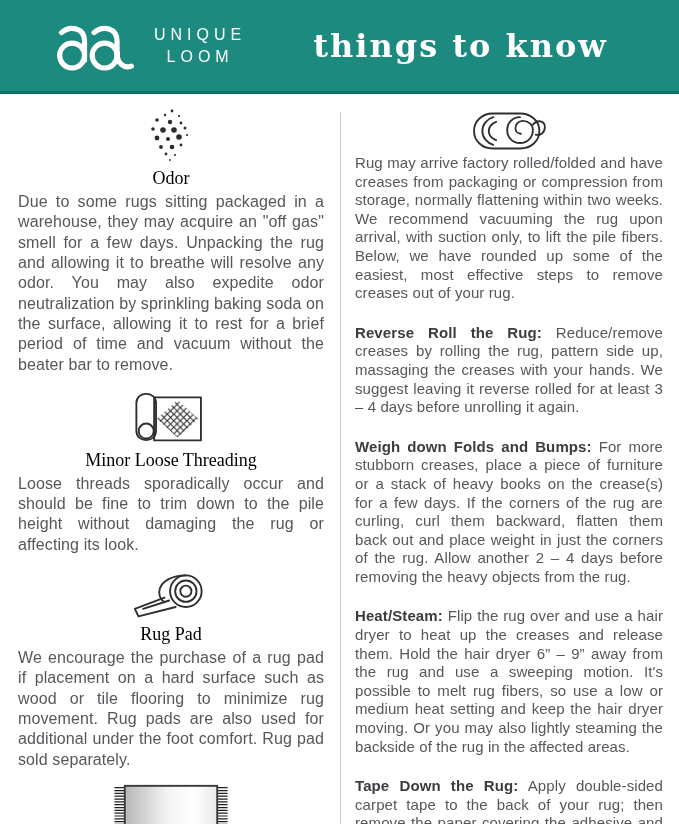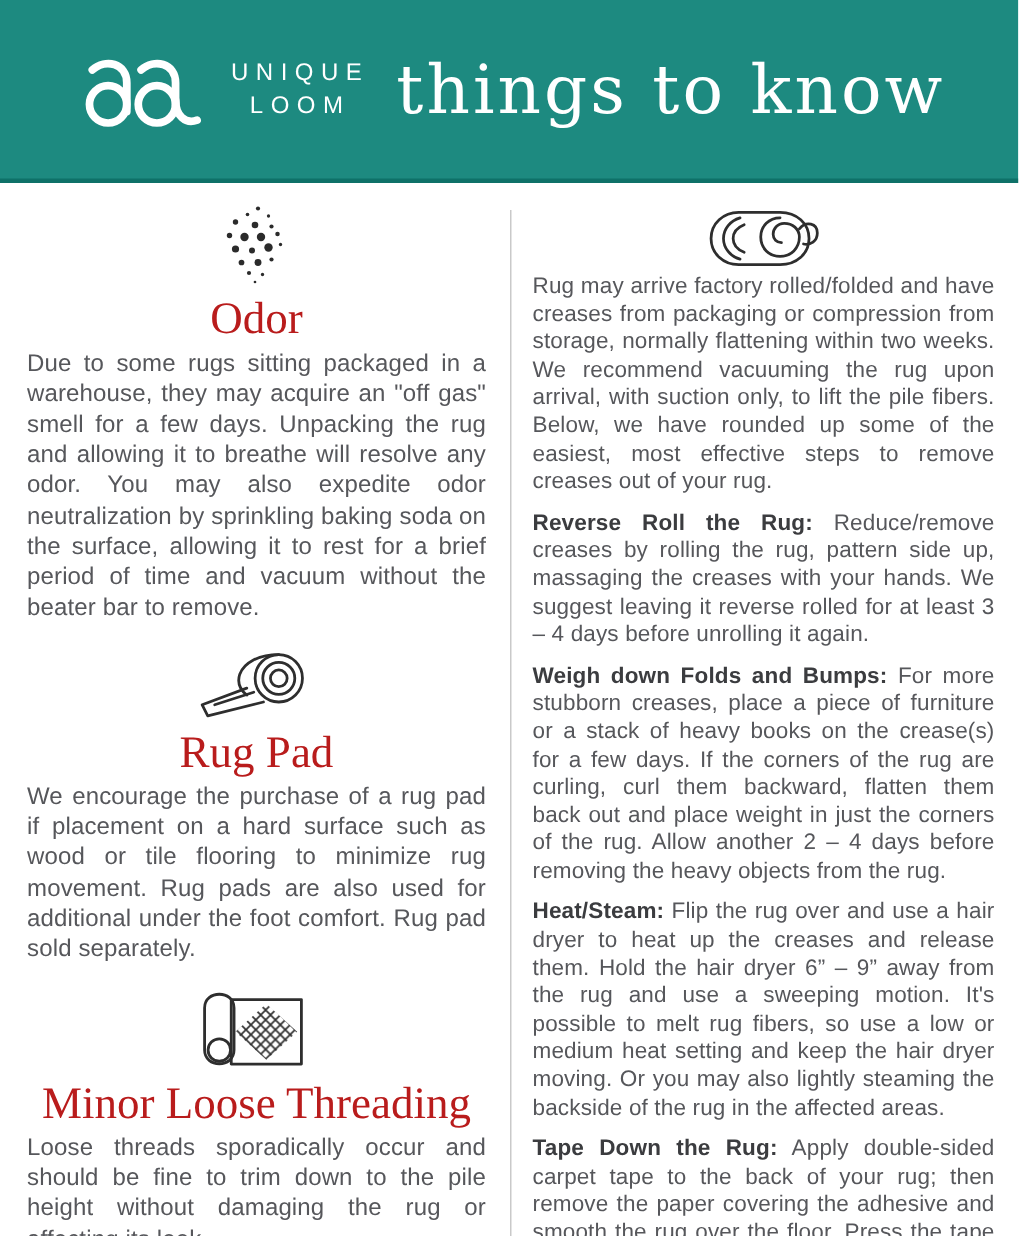--- a/index.html
+++ b/index.html
@@ -7,45 +7,45 @@
   .page {
     position: relative;
     width: 679px;
     height: 824px;
     background: #ffffff;
     overflow: hidden;
     font-family: "Liberation Sans", sans-serif;
   }
   
   .header {
-    height: 122px;
+    height: 94px;
     background: #1d8a80;
     border-bottom: 3px solid #0e7168;
     display: flex;
     align-items: center;
     padding: 0 22px 0 52px;
   }
   .brand { display: flex; align-items: center; gap: 14px; }
   .brand svg { display: block; }
   .brand-text {
     color: #ffffff;
     font-size: 16px;
     letter-spacing: 5px;
     line-height: 1.35;
     text-align: center;
     font-weight: 400;
   }
   .brand-text span { display: block; }
   .page-title {
     flex: 1;
-    text-align: left;
+    text-align: center;
     color: #ffffff;
     font-family: "DejaVu Serif", "Liberation Serif", serif;
-    font-size: 45px;
-    font-weight: 400;
+    font-size: 32px;
+    font-weight: 700;
     letter-spacing: 2px;
     padding-left: 18px;
     white-space: nowrap;
   }
   
   .columns {
     display: flex;
     align-items: stretch;
     padding: 14px 14px 0 18px;
   }
@@ -56,36 +56,36 @@
     background: #c9c9c9;
     margin: 4px 14px 10px 10px;
   }
   .col.right { flex: 1; padding-right: 2px; }
 
   .block { text-align: center; }
   .icon-wrap { display: flex; justify-content: center; align-items: flex-end; }
   h2 {
     font-family: "Liberation Serif", serif;
     font-weight: 400;
-    font-size: 30px;
-    color: #b91c1c;
+    font-size: 18px;
+    color: #000000;
     margin: 4px 0 3px 0;
   }
   .body-text {
     text-align: justify;
     color: #56575b;
     font-size: 16px;
     line-height: 1.27;
     letter-spacing: 0.1px;
   }
   .col.left .block { margin-bottom: 13px; }
   .col.left .icon-wrap { margin-bottom: 2px; }
 
   .col.right .body-text { font-size: 15px; line-height: 1.24; }
-  .tip { margin-top: 9px; }
+  .tip { margin-top: 21px; }
   .tip strong { color: #3b3c3f; font-weight: 700; }
   
   .ic { stroke: #2e2e2e; fill: none; stroke-width: 2; stroke-linecap: round; stroke-linejoin: round; }
 </style>
 </head>
 <body>
 
 <div class="page">
 
   <header class="header">
@@ -139,49 +139,49 @@
                 <circle cx="28" cy="52" r="0.9"></circle>
             </g>
           </svg>
         </div>
         <h2>Odor</h2>
         <p class="body-text">Due to some rugs sitting packaged in a warehouse, they may acquire an "off gas" smell for a few days. Unpacking the rug and allowing it to breathe will resolve any odor. You may also expedite odor neutralization by sprinkling baking soda on the surface, allowing it to rest for a brief period of time and vacuum without the beater bar to remove.</p>
       </div>
 
       <div class="block">
         <div class="icon-wrap">
-          <svg width="96" height="52" viewBox="0 0 100 56">
-            <path class="ic" d="M66,8 C51,8 41,14 38,22 C36,28 38,33 43,37"></path>
-            <path class="ic" d="M43,32 L11,44 L15,52 L55,42"></path>
-            <path class="ic" d="M20,44 L48,35" stroke-width="1.4"></path>
-            <circle class="ic" cx="66" cy="25" r="17" fill="#ffffff"></circle>
-            <circle class="ic" cx="66" cy="25" r="11.5"></circle>
-            <circle class="ic" cx="66" cy="25" r="6"></circle>
-          </svg>
-        </div>
-        <h2>Rug Pad</h2>
-        <p class="body-text">We encourage the purchase of a rug pad if placement on a hard surface such as wood or tile flooring to minimize rug movement. Rug pads are also used for additional under the foot comfort. Rug pad sold separately.</p>
-      </div>
-
-      <div class="block">
-        <div class="icon-wrap">
           <svg width="88" height="58" viewBox="0 0 92 62">
             <defs>
               <pattern id="xhatch" patternUnits="userSpaceOnUse" width="7" height="7">
                 <path d="M0,7 L7,0 M0,0 L7,7" stroke="#2e2e2e" stroke-width="1.2"></path>
               </pattern>
             </defs>
             <rect class="ic" x="28" y="10" width="50" height="46"></rect>
             <polygon points="53,13 75,33 53,53 31,33" fill="url(#xhatch)" stroke="none"></polygon>
             <path class="ic" d="M30,16 C30,3 9,3 9,16 L9,46 C9,59 30,59 30,46 Z" fill="#ffffff"></path>
             <circle class="ic" cx="19.5" cy="46" r="8" fill="#ffffff"></circle>
           </svg>
         </div>
         <h2>Minor Loose Threading</h2>
         <p class="body-text">Loose threads sporadically occur and should be fine to trim down to the pile height without damaging the rug or affecting its look.</p>
+      </div>
+
+      <div class="block">
+        <div class="icon-wrap">
+          <svg width="96" height="52" viewBox="0 0 100 56">
+            <path class="ic" d="M66,8 C51,8 41,14 38,22 C36,28 38,33 43,37"></path>
+            <path class="ic" d="M43,32 L11,44 L15,52 L55,42"></path>
+            <path class="ic" d="M20,44 L48,35" stroke-width="1.4"></path>
+            <circle class="ic" cx="66" cy="25" r="17" fill="#ffffff"></circle>
+            <circle class="ic" cx="66" cy="25" r="11.5"></circle>
+            <circle class="ic" cx="66" cy="25" r="6"></circle>
+          </svg>
+        </div>
+        <h2>Rug Pad</h2>
+        <p class="body-text">We encourage the purchase of a rug pad if placement on a hard surface such as wood or tile flooring to minimize rug movement. Rug pads are also used for additional under the foot comfort. Rug pad sold separately.</p>
       </div>
 
       <div class="block">
         <div class="icon-wrap">
           <svg width="126" height="66" viewBox="0 0 130 70">
             <defs>
               <linearGradient id="shadeGrad" x1="0" y1="0" x2="1" y2="0">
                 <stop offset="0" stop-color="#b7b7b7"></stop>
                 <stop offset="0.45" stop-color="#f2f2f2"></stop>
                 <stop offset="0.75" stop-color="#ffffff"></stop>

